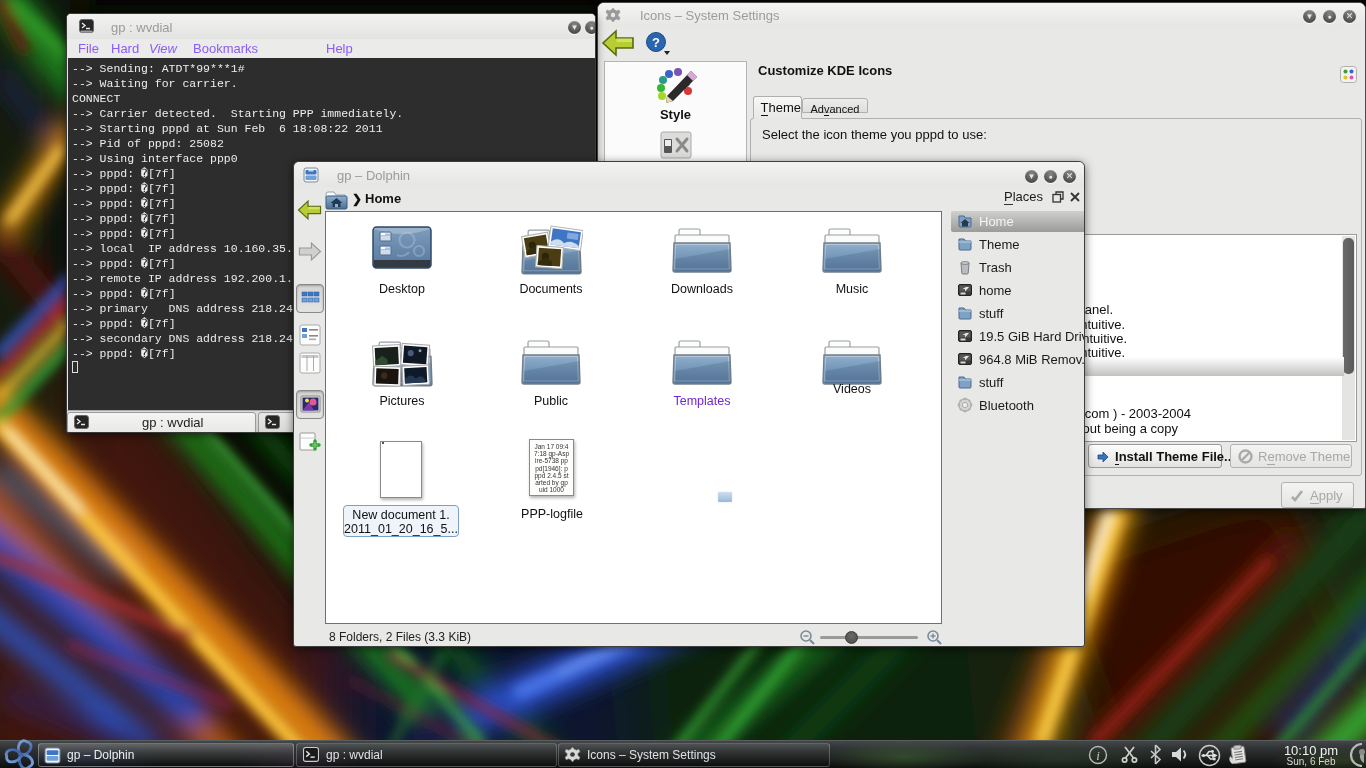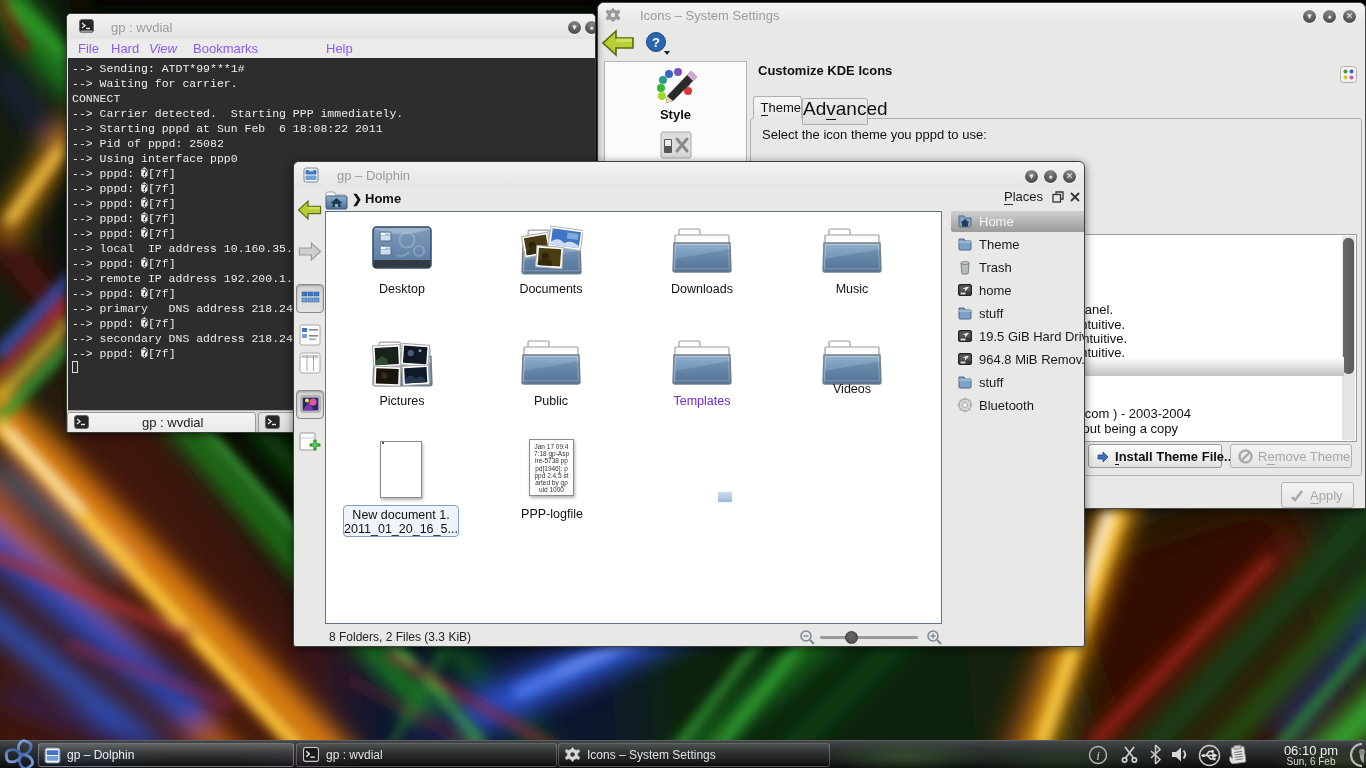--- a/index.html
+++ b/index.html
@@ -146,23 +146,23 @@
       <circle cx="11.5" cy="5.5" r="2" fill="#3a62c8"></circle>
     <circle cx="5.5" cy="11.5" r="2" fill="#d8c828"></circle>
       <circle cx="11.5" cy="11.5" r="2" fill="#d858b8"></circle>
     </svg>
 
   <div class="abs" style="left:152px;top:115px;width:612px;height:358px;
      border:1px solid #b0b0ae;background:#e8e8e7;border-radius:3px;"></div>
   <div class="abs" style="left:155px;top:93px;width:49px;height:23px;border:1px solid #b0b0ae;border-bottom:1px solid #e8e8e7;
      border-radius:3px 3px 0 0;background:linear-gradient(#f8f8f7,#e8e8e7);
      font-size:13px;color:#111;text-align:right;line-height:22px;"><span style="border-bottom:1px solid #111;">T</span>heme</div>
-  <div class="abs" style="left:204px;top:95px;width:66px;height:27px;border:1px solid #b0b0ae;
+  <div class="abs" style="left:204px;top:95px;width:66px;height:15px;border:1px solid #b0b0ae;
      border-radius:3px 3px 0 0;background:linear-gradient(#ededec,#dededd);
-     font-size:19px;color:#111;text-align:center;line-height:20px;">Ad<span style="border-bottom:1px solid #111;">v</span>anced</div>
+     font-size:11px;color:#111;text-align:center;line-height:20px;">Ad<span style="border-bottom:1px solid #111;">v</span>anced</div>
   <div class="abs" style="left:164px;top:124px;font-size:13px;color:#111;">Select the icon theme you pppd to use:</div>
 
   <div class="abs" style="left:160px;top:231px;width:599px;height:208px;background:#fff;border:1px solid #9a9a98;">
     <div class="abs" style="right:1px;top:1px;width:13px;height:204px;background:#e4e4e2;">
       <div class="abs" style="left:1px;top:2px;width:11px;height:136px;background:linear-gradient(90deg,#6a6a6a,#5a5a5a);border-radius:5px;"></div>
     </div>
     <div class="abs" style="left:2px;top:122px;width:583px;height:19px;background:linear-gradient(#ffffff,#c2c2c0);"></div>
     <div class="abs" style="font-size:13px;color:#111;right:243px;top:67px;white-space:nowrap;">icon theme for the KDE panel.</div>
     <div class="abs" style="font-size:13px;color:#111;right:231px;top:82px;white-space:nowrap;">designed to be clean and intuitive.</div>
     <div class="abs" style="font-size:13px;color:#111;right:229px;top:96px;white-space:nowrap;">designed to be simple intuitive.</div>
@@ -638,20 +638,20 @@
   <svg class="abs" style="left:1228px;top:3px;" width="21" height="22" viewBox="0 0 21 22">
     <g transform="rotate(-8 10 11)">
     <rect x="4" y="3" width="13" height="16" rx="1.5" fill="#e4e4e2" stroke="#8a8a88"></rect>
     <rect x="7" y="1.5" width="7" height="3.5" rx="1" fill="#c8c8c6" stroke="#8a8a88"></rect>
     <g stroke="#7a7a78" stroke-width="1.1">
           <path d="M6.5 8 h8 M6.5 10.5 h8 M6.5 13 h8 M6.5 15.5 h8"></path>
         </g>
     </g>
     <path d="M2 12 q-2 6 3 8 l2 -3" fill="#d8d8d6"></path>
     </svg>
-  <div class="abs" style="left:1277px;top:2px;width:68px;text-align:center;font-size:13px;color:#f0f0ee;">06:10 pm</div>
+  <div class="abs" style="left:1277px;top:2px;width:68px;text-align:center;font-size:13px;color:#f0f0ee;">10:10 pm</div>
   <div class="abs" style="left:1277px;top:15px;width:68px;text-align:center;font-size:10px;color:#d8d8d6;">Sun, 6 Feb</div>
   <svg class="abs" style="left:1348px;top:2px;" width="18" height="24" viewBox="0 0 18 24">
     <path d="M14 1 A 11 11 0 0 0 14 23" fill="none" stroke="#b8b8b6" stroke-width="2.2"></path>
     <path d="M16 6 A 8 8 0 0 0 16 20 Z" fill="#a0a09e"></path>
     <circle cx="14" cy="9" r="3" fill="#8a8a88"></circle>
     </svg>
 </div>
 
 </body></html>

